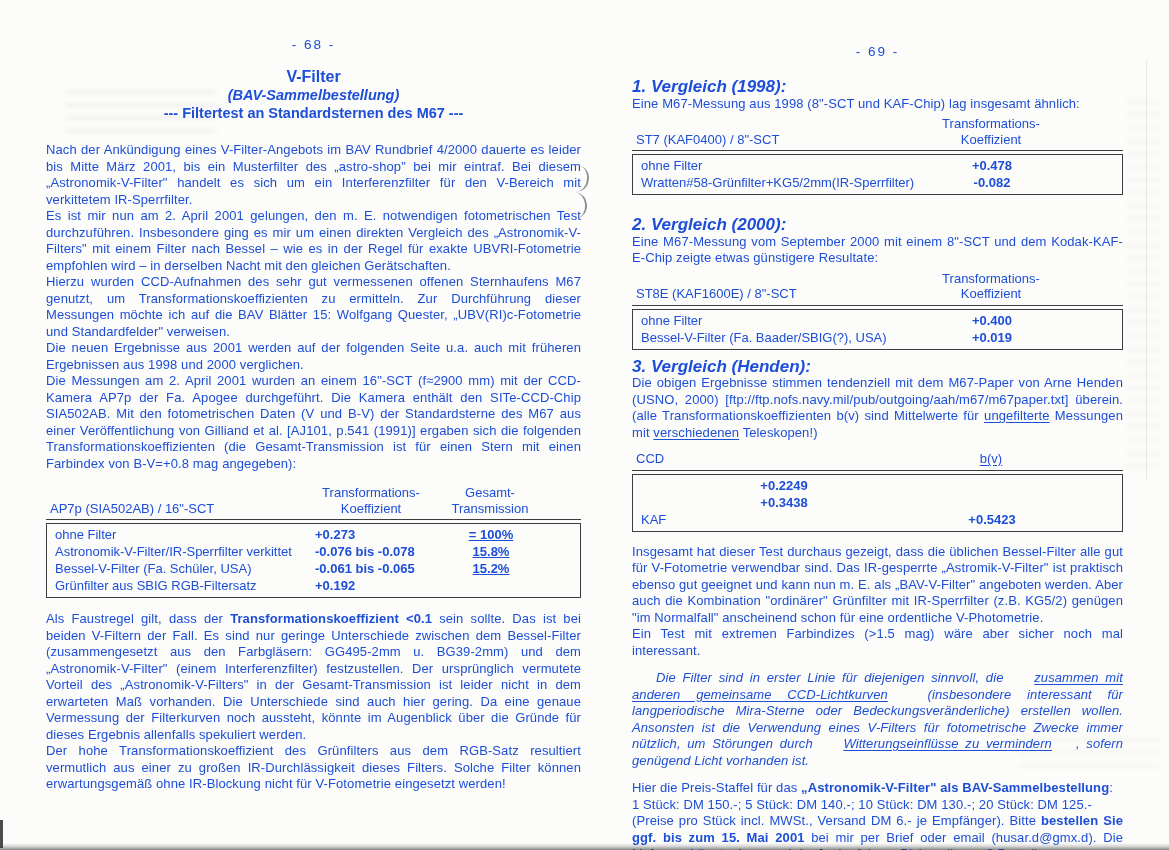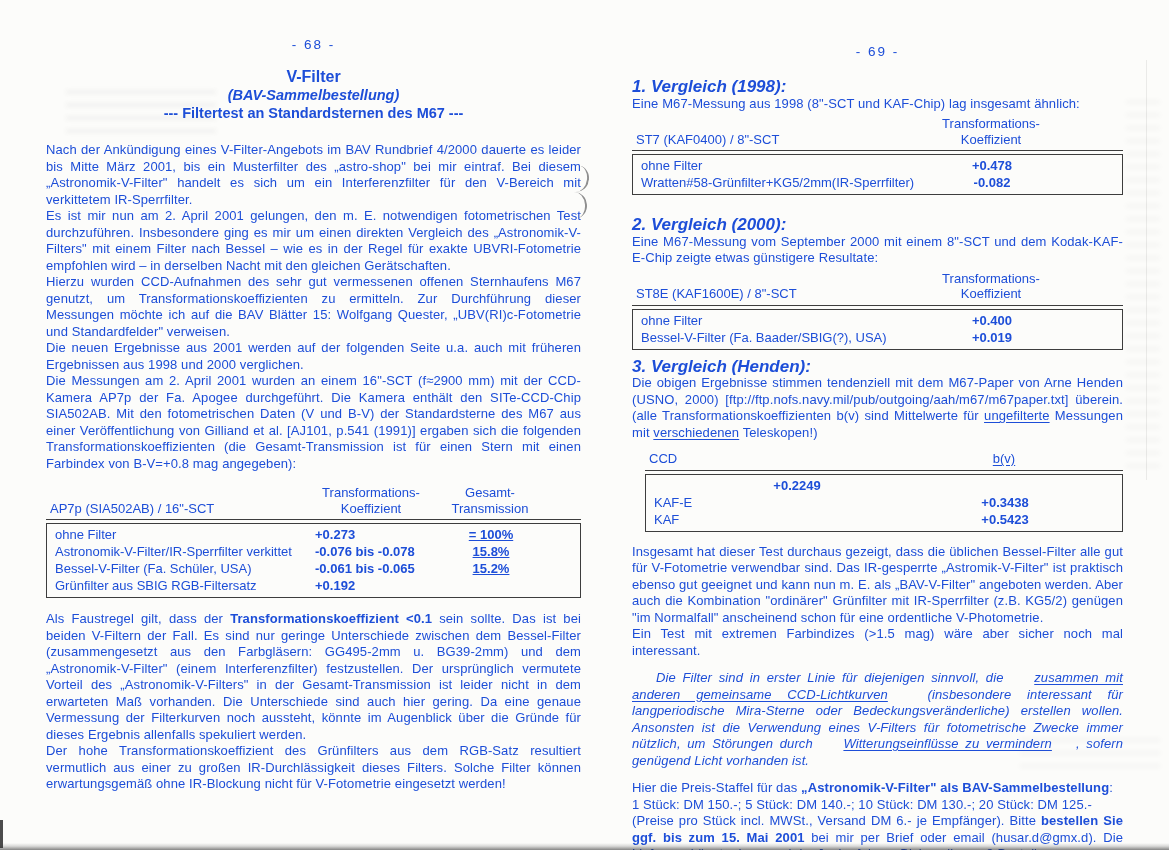--- a/index.html
+++ b/index.html
@@ -170,33 +170,32 @@
         <div class="rt-row">
           <div>Bessel-V-Filter (Fa. Baader/SBIG(?), USA)</div>
           <div class="val">+0.019</div>
           <div></div>
         </div>
       </div>
     </div>
 
     <div class="sec-head" style="margin-top:9px;">3. Vergleich (Henden):</div>
     <p class="body"><span>Die obigen Ergebnisse stimmen tendenziell mit dem M67-Paper von Arne Henden (USNO, 2000) [ftp://ftp.nofs.navy.mil/pub/outgoing/aah/m67/m67paper.txt] überein. (alle Transformationskoeffizienten b(v) sind Mittelwerte für </span><span class="u">ungefilterte</span><span> Messungen mit </span><span class="u">verschiedenen</span><span> Teleskopen!)</span></p>
-    <div class="rtable" style="margin-top:10px;margin-left:13px;">
+    <div class="rtable" style="margin-top:10px;">
       <div class="rt-head">
         <div>CCD</div>
         <div class="c u">b(v)</div>
         <div></div>
       </div>
       <div class="rt-box">
         <div class="rt-row">
           <div class="val">+0.2249</div>
           <div></div>
         </div>
         <div class="rt-row">
-          <div>KAF-E</div>
           <div class="val">+0.3438</div>
           <div></div>
         </div>
         <div class="rt-row">
           <div>KAF</div>
           <div class="val">+0.5423</div>
           <div></div>
         </div>
       </div>
     </div>

